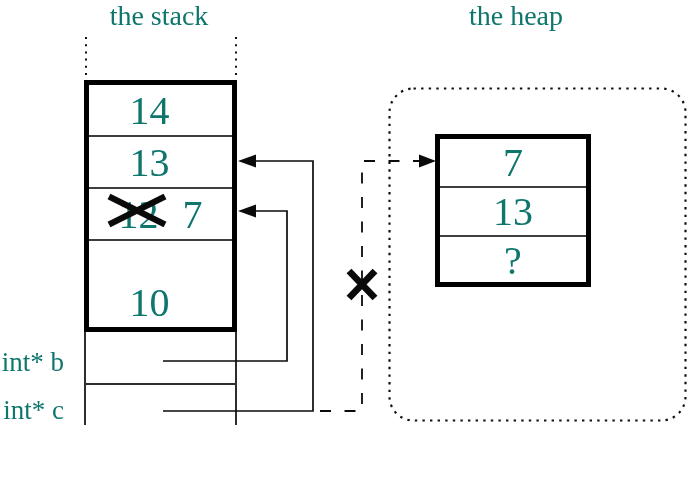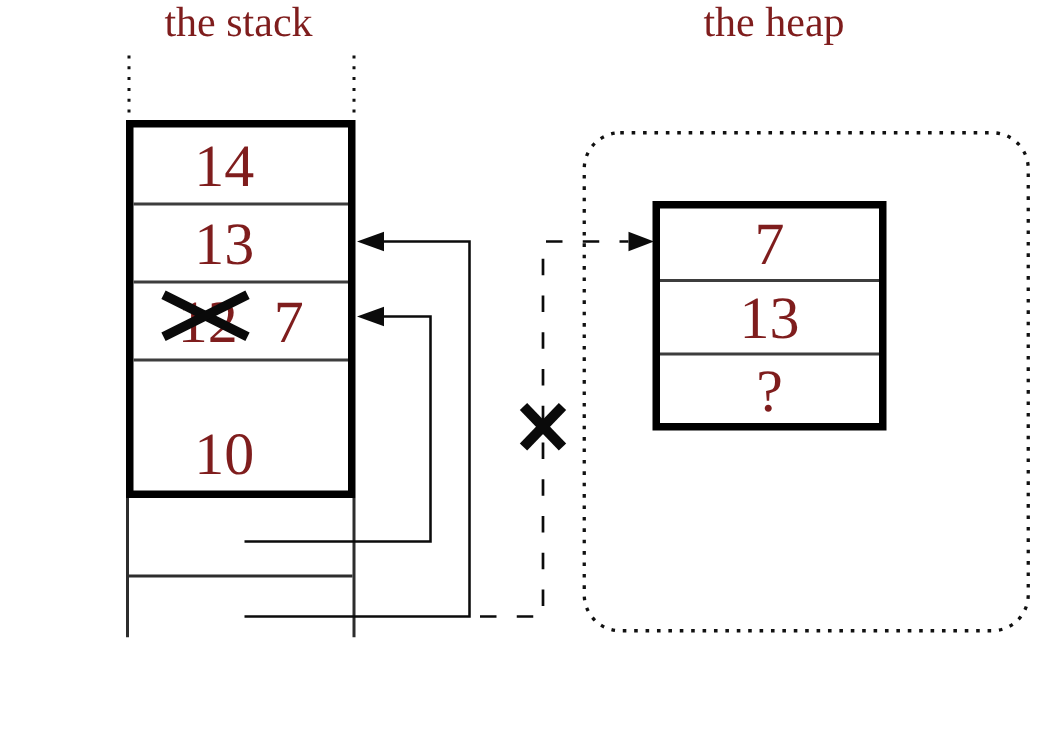--- a/index.html
+++ b/index.html
@@ -2,21 +2,21 @@
 <html><head>
 <meta charset="utf-8">
 <style>
   html, body { margin: 0; padding: 0; background: #ffffff; }
   .canvas {
     position: relative;
     width: 692px;
     height: 425px;
     background: #ffffff;
     font-family: "Liberation Serif", "DejaVu Serif", serif;
-    color: #7f1d1d;
+    color: #0f766e;
     overflow: hidden;
   }
   .title {
     position: absolute;
     top: 0;
     width: 220px;
     height: 32px;
     line-height: 32px;
     text-align: center;
     font-size: 28px;
@@ -129,20 +129,22 @@
     <div class="cell">
       <span>10</span>
     </div>
   </div>
 
   <div class="lower-cells">
     <div class="slot-b"></div>
     <div class="slot-c"></div>
   </div>
 
+  <div class="var-label" id="var-b">int* b</div>
+  <div class="var-label" id="var-c">int* c</div>
 
   <div class="heap-frame">
     <div class="cell">
       <span>7</span>
     </div>
     <div class="cell">
       <span>13</span>
     </div>
     <div class="cell">
       <span>?</span>

